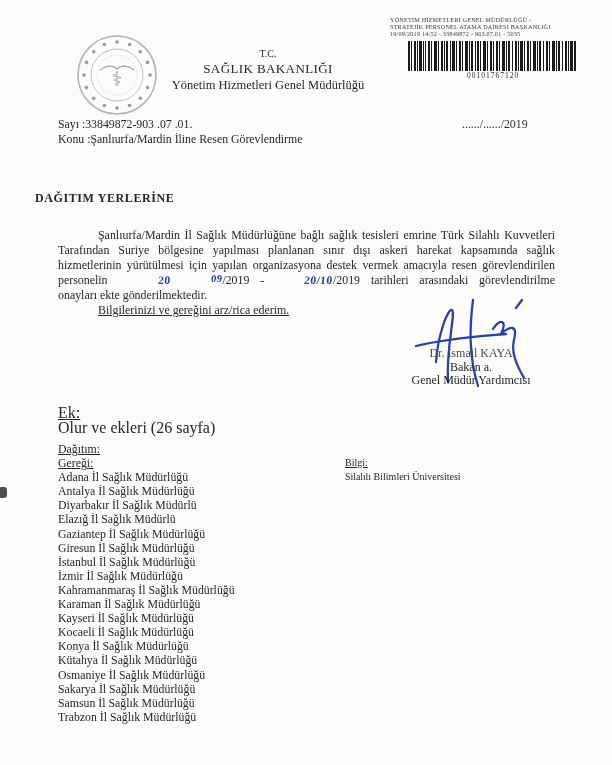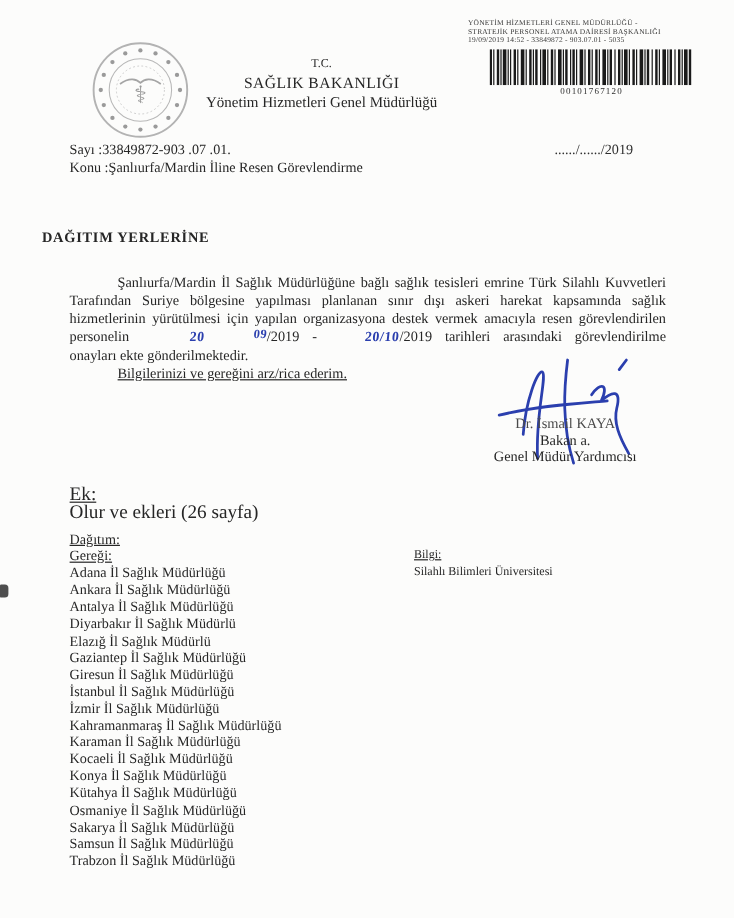--- a/index.html
+++ b/index.html
@@ -187,30 +187,30 @@
   <div class="ek-block">
     <div class="u">Ek:</div>
     <div>Olur ve ekleri (26 sayfa)</div>
   </div>
 
   <div class="dist-left">
     <div class="u">Dağıtım:</div>
     <div class="u">Gereği:</div>
     <div>
         <div class="dist-item">Adana İl Sağlık Müdürlüğü</div>
-        <div class="dist-item">Ankara İl Sağlık Müdürlüğü</div>
         <div class="dist-item">Antalya İl Sağlık Müdürlüğü</div>
         <div class="dist-item">Diyarbakır İl Sağlık Müdürlü</div>
         <div class="dist-item">Elazığ İl Sağlık Müdürlü</div>
         <div class="dist-item">Gaziantep İl Sağlık Müdürlüğü</div>
         <div class="dist-item">Giresun İl Sağlık Müdürlüğü</div>
         <div class="dist-item">İstanbul İl Sağlık Müdürlüğü</div>
         <div class="dist-item">İzmir İl Sağlık Müdürlüğü</div>
         <div class="dist-item">Kahramanmaraş İl Sağlık Müdürlüğü</div>
         <div class="dist-item">Karaman İl Sağlık Müdürlüğü</div>
+        <div class="dist-item">Kayseri İl Sağlık Müdürlüğü</div>
         <div class="dist-item">Kocaeli İl Sağlık Müdürlüğü</div>
         <div class="dist-item">Konya İl Sağlık Müdürlüğü</div>
         <div class="dist-item">Kütahya İl Sağlık Müdürlüğü</div>
         <div class="dist-item">Osmaniye İl Sağlık Müdürlüğü</div>
         <div class="dist-item">Sakarya İl Sağlık Müdürlüğü</div>
         <div class="dist-item">Samsun İl Sağlık Müdürlüğü</div>
         <div class="dist-item">Trabzon İl Sağlık Müdürlüğü</div>
       </div>
   </div>
 

